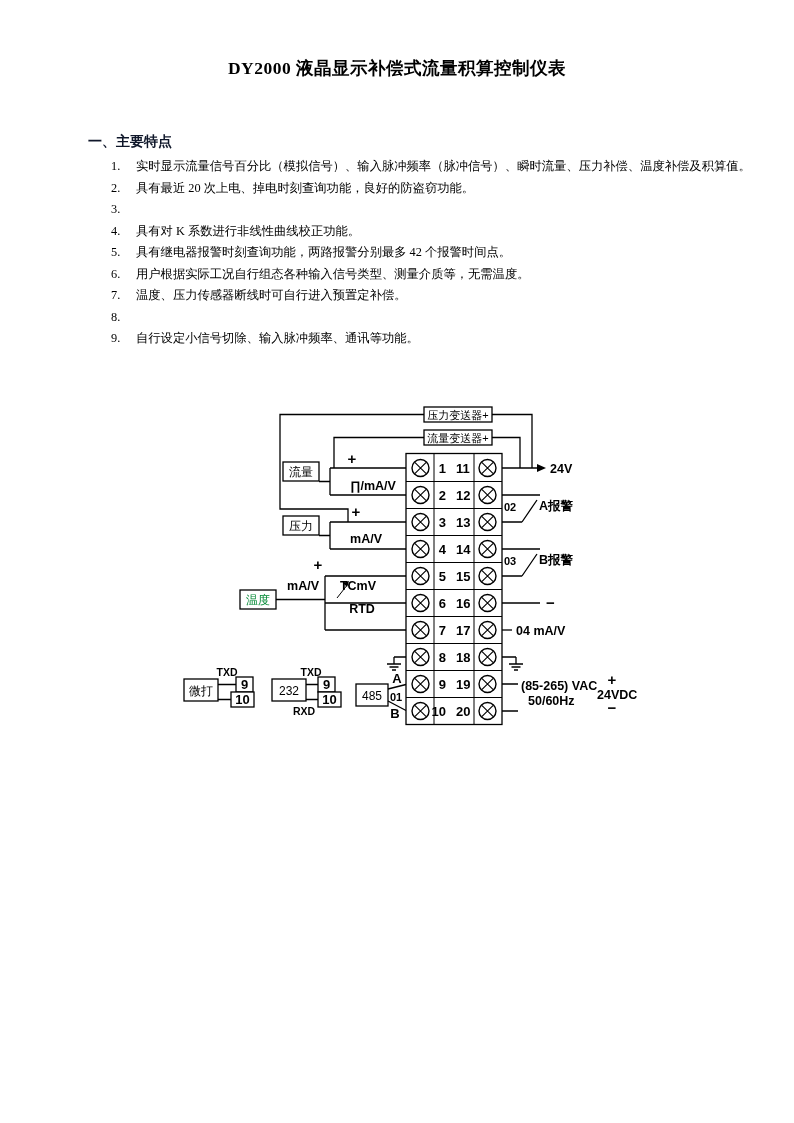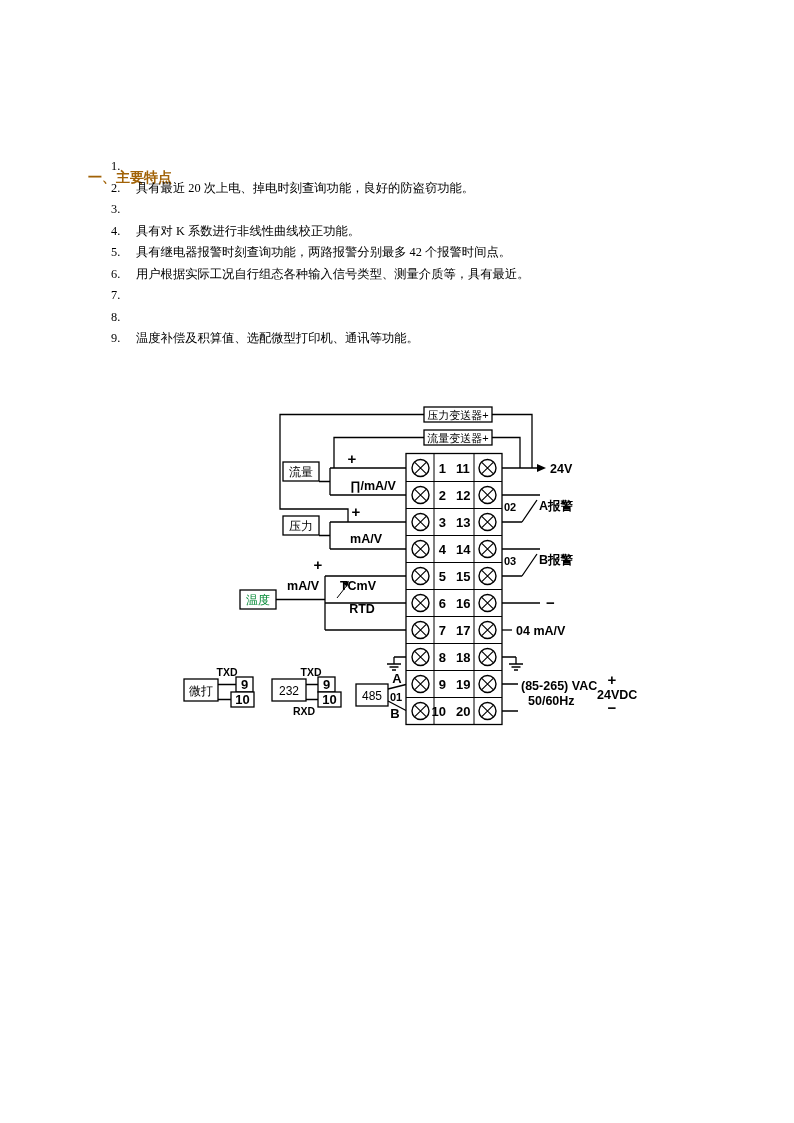--- a/index.html
+++ b/index.html
@@ -1,20 +1,20 @@
 <!DOCTYPE html>
 <html><head>
 <meta charset="utf-8">
 <style>
   html,body{margin:0;padding:0;background:#888;}
   .page{position:relative;width:794px;height:1123px;background:#ffffff;margin:0 auto;
         font-family:"Liberation Serif",serif;color:#000;overflow:hidden;}
   .doc-title{position:absolute;top:56px;left:0;width:100%;text-align:center;
              font-size:17.5px;font-weight:bold;letter-spacing:.5px;}
-  .sec-head{position:absolute;left:88px;font-size:14px;font-weight:bold;color:#a16207;margin-top:36px;}
+  .sec-head{position:absolute;left:88px;font-size:14px;font-weight:bold;color:#0f172a;}
   #sec1{top:133px;}
   #sec2{top:361px;}
   .features{position:absolute;top:156px;left:0;width:760px;}
   .feat-row{position:relative;padding-left:136px;height:21.5px;line-height:21.5px;
             font-size:12.3px;white-space:nowrap;}
   .feat-num{position:absolute;left:111px;}
   svg{position:absolute;left:170px;top:395px;font-family:"Liberation Sans",sans-serif;}
   .wire{stroke:#000;stroke-width:1.3;fill:none;}
   .wire-thin{stroke:#000;stroke-width:1;fill:none;}
   .box{fill:#fff;stroke:#000;stroke-width:1.3;}
@@ -27,33 +27,34 @@
   .cjk{font-size:12px;}
   .cjk-sm{font-size:11px;}
   .green{fill:#008833;}
   .big{font-size:15px;font-weight:bold;}
 </style>
 </head>
 <body>
 
 <div class="page">
 
+  <div class="doc-title">DY2000 液晶显示补偿式流量积算控制仪表</div>
 
   <div class="sec-head" id="sec1">一、主要特点</div>
 
   <div class="features">
-    <div class="feat-row"><span class="feat-num">1.</span></div>
+    <div class="feat-row"><span class="feat-num">1.</span><span>实时显示流量信号百分比（模拟信号）、输入脉冲频率（脉冲信号）、瞬时流量、压力补偿、温度补偿及积算值。</span></div>
     <div class="feat-row"><span class="feat-num">2.</span><span>具有最近 20 次上电、掉电时刻查询功能，良好的防盗窃功能。</span></div>
     <div class="feat-row"><span class="feat-num">3.</span></div>
     <div class="feat-row"><span class="feat-num">4.</span><span>具有对 K 系数进行非线性曲线校正功能。</span></div>
     <div class="feat-row"><span class="feat-num">5.</span><span>具有继电器报警时刻查询功能，两路报警分别最多 42 个报警时间点。</span></div>
-    <div class="feat-row"><span class="feat-num">6.</span><span>用户根据实际工况自行组态各种输入信号类型、测量介质等，具有最近。</span></div>
-    <div class="feat-row"><span class="feat-num">7.</span></div>
+    <div class="feat-row"><span class="feat-num">6.</span><span>用户根据实际工况自行组态各种输入信号类型、测量介质等，无需温度。</span></div>
+    <div class="feat-row"><span class="feat-num">7.</span><span>温度、压力传感器断线时可自行进入预置定补偿。</span></div>
     <div class="feat-row"><span class="feat-num">8.</span></div>
-    <div class="feat-row"><span class="feat-num">9.</span><span>温度补偿及积算值、选配微型打印机、通讯等功能。</span></div>
+    <div class="feat-row"><span class="feat-num">9.</span><span>自行设定小信号切除、输入脉冲频率、通讯等功能。</span></div>
   </div>
 
 
   <svg width="490" height="345" viewBox="170 395 490 345">
 
     <g>
       <rect class="box" x="424" y="407" width="68" height="15"></rect>
       <text class="cjk-sm" x="458" y="418.5" text-anchor="middle">压力变送器+</text>
       <rect class="box" x="424" y="430" width="68" height="15"></rect>
       <text class="cjk-sm" x="458" y="441.5" text-anchor="middle">流量变送器+</text>

